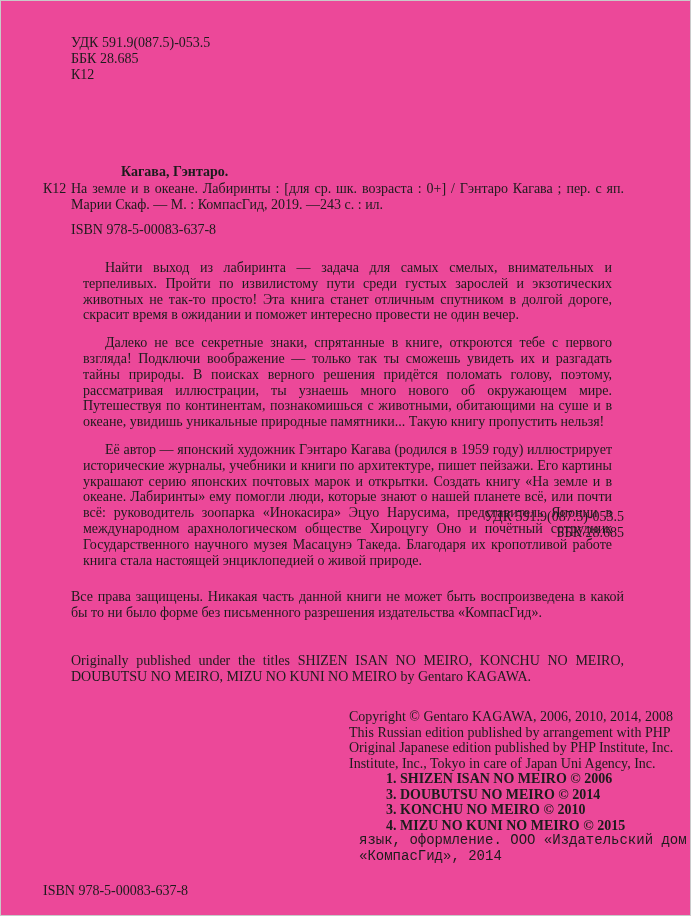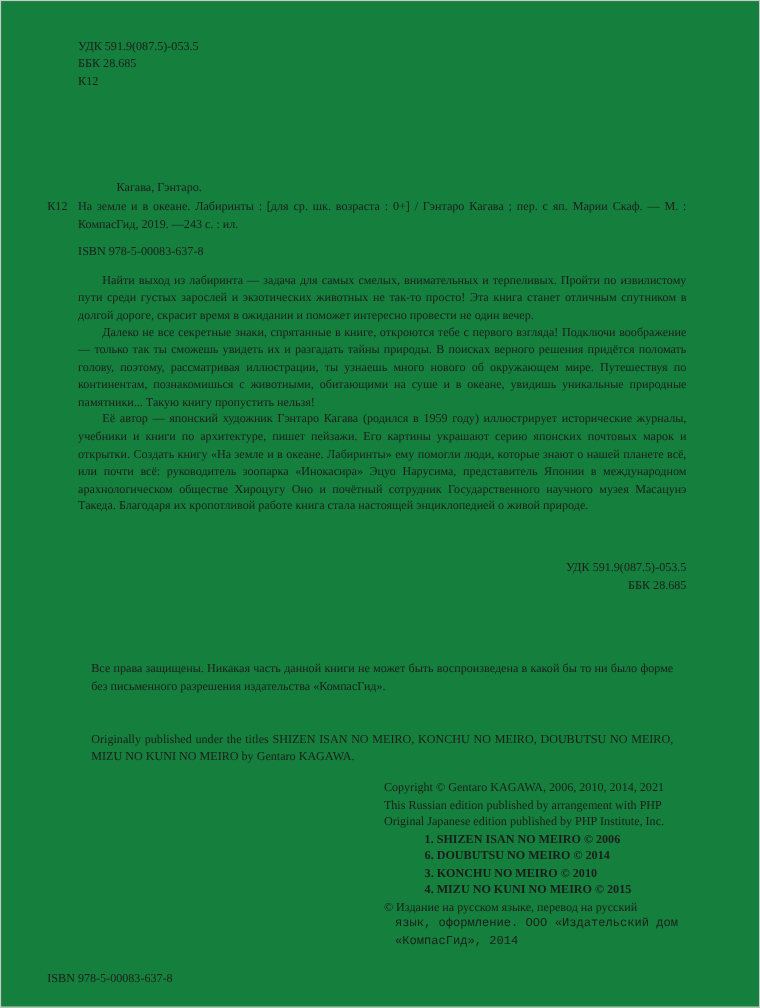--- a/index.html
+++ b/index.html
@@ -1,40 +1,40 @@
 <!DOCTYPE html>
 <html><head>
 <meta charset="utf-8">
 <style>
   html, body { margin: 0; padding: 0; background: #ffffff; }
   .page {
     position: relative;
     width: 691px;
     height: 916px;
     box-sizing: border-box;
-    background: #15803d;
+    background: #ec4899;
     border: 1px solid #c9c9c9;
     font-family: "Liberation Serif", serif;
-    font-size: 11px;
+    font-size: 14px;
     line-height: 15.8px;
     color: #1c1c1c;
     overflow: hidden;
   }
   .abs { position: absolute; }
   .top-codes { top: 34px; left: 70px; }
-  .author-line { top: 163px; left: 105px; font-weight: normal; }
+  .author-line { top: 163px; left: 120px; font-weight: bold; }
   .entry-wrap { top: 180px; left: 70px; right: 66px; }
   .entry-label { position: absolute; left: -28px; top: 0; }
   .entry-text { margin: 0; text-align: justify; }
   .isbn-top { top: 221px; left: 70px; }
   .annotation { top: 247px; left: 70px; right: 66px; }
-  .annotation p { margin: 0; text-align: justify; text-indent: 22px; }
+  .annotation p { margin: 12px; text-align: justify; text-indent: 22px; }
   .bottom-codes { top: 508px; right: 66px; text-align: right; }
   .rights { top: 588px; left: 70px; right: 66px; }
-  .rights p, .original p { margin: 12px; text-align: justify; text-indent: 0; }
+  .rights p, .original p { margin: 0; text-align: justify; text-indent: 0; }
   .original { top: 652px; left: 70px; right: 66px; }
   .copyright-block { top: 708px; left: 348px; width: 330px; line-height: 15.5px; }
   .copyright-block .cline { white-space: nowrap; }
   .copyright-block .title-line { padding-left: 37px; white-space: nowrap; font-weight: bold; }
   .copyright-block .ru-cont { padding-left: 10px; white-space: nowrap; font-family: Liberation Mono, monospace; }
   .isbn-bottom { top: 882px; left: 42px; }
 </style>
 </head>
 <body>
 
@@ -68,27 +68,27 @@
 
   <div class="abs rights">
     <p>Все права защищены. Никакая часть данной книги не может быть воспроизведена в какой бы то ни было форме без письменного разрешения издательства «КомпасГид».</p>
   </div>
 
   <div class="abs original">
     <p>Originally published under the titles SHIZEN ISAN NO MEIRO, KONCHU NO MEIRO, DOUBUTSU NO MEIRO, MIZU NO KUNI NO MEIRO by Gentaro KAGAWA.</p>
   </div>
 
   <div class="abs copyright-block">
-    <div class="cline">Copyright © Gentaro KAGAWA, 2006, 2010, 2014, 2021</div>
+    <div class="cline">Copyright © Gentaro KAGAWA, 2006, 2010, 2014, 2008</div>
     <div class="cline">This Russian edition published by arrangement with PHP</div>
     <div class="cline">Original Japanese edition published by PHP Institute, Inc.</div>
+    <div class="cline">Institute, Inc., Tokyo in care of Japan Uni Agency, Inc.</div>
     <div class="title-line">1. SHIZEN ISAN NO MEIRO © 2006</div>
-    <div class="title-line">6. DOUBUTSU NO MEIRO © 2014</div>
+    <div class="title-line">3. DOUBUTSU NO MEIRO © 2014</div>
     <div class="title-line">3. KONCHU NO MEIRO © 2010</div>
     <div class="title-line">4. MIZU NO KUNI NO MEIRO © 2015</div>
-    <div class="cline">© Издание на русском языке, перевод на русский</div>
     <div class="ru-cont">язык, оформление. ООО «Издательский дом</div>
     <div class="ru-cont">«КомпасГид», 2014</div>
   </div>
 
   <div class="abs isbn-bottom">ISBN 978-5-00083-637-8</div>
 
 </div>
 
 </body></html>

